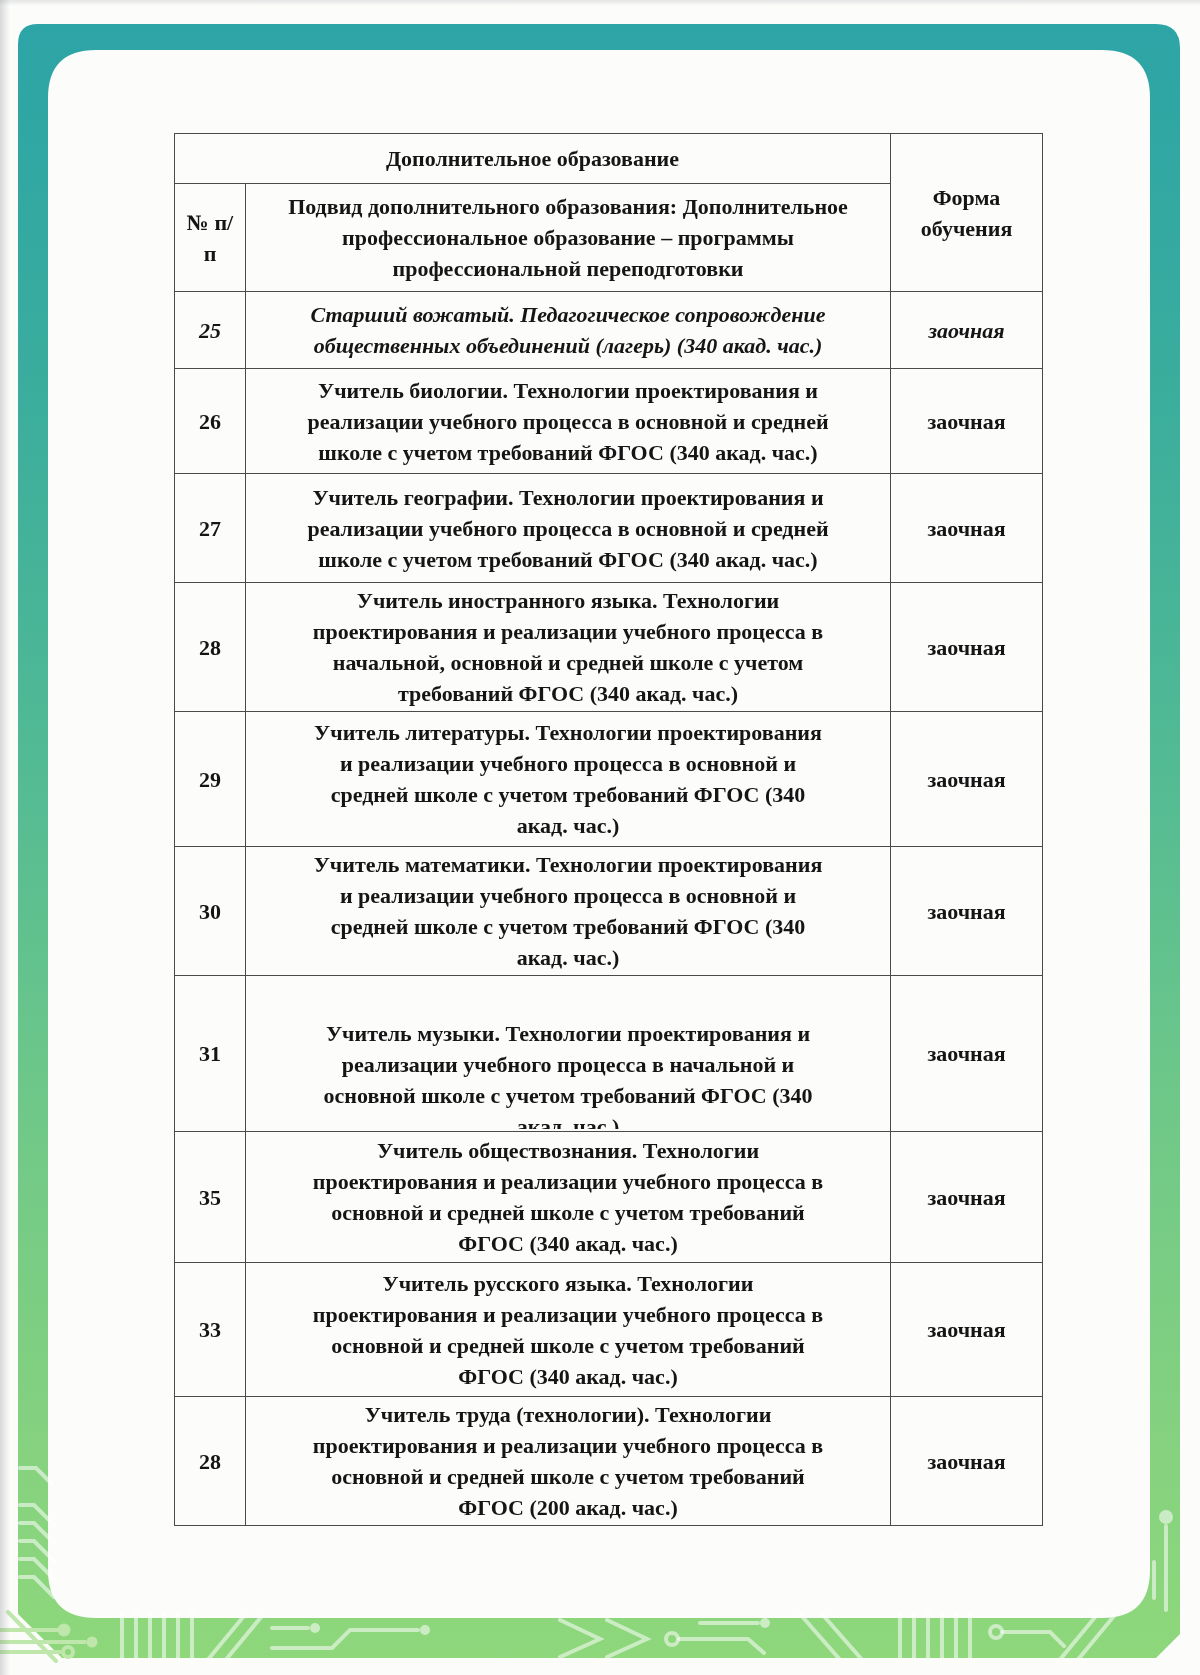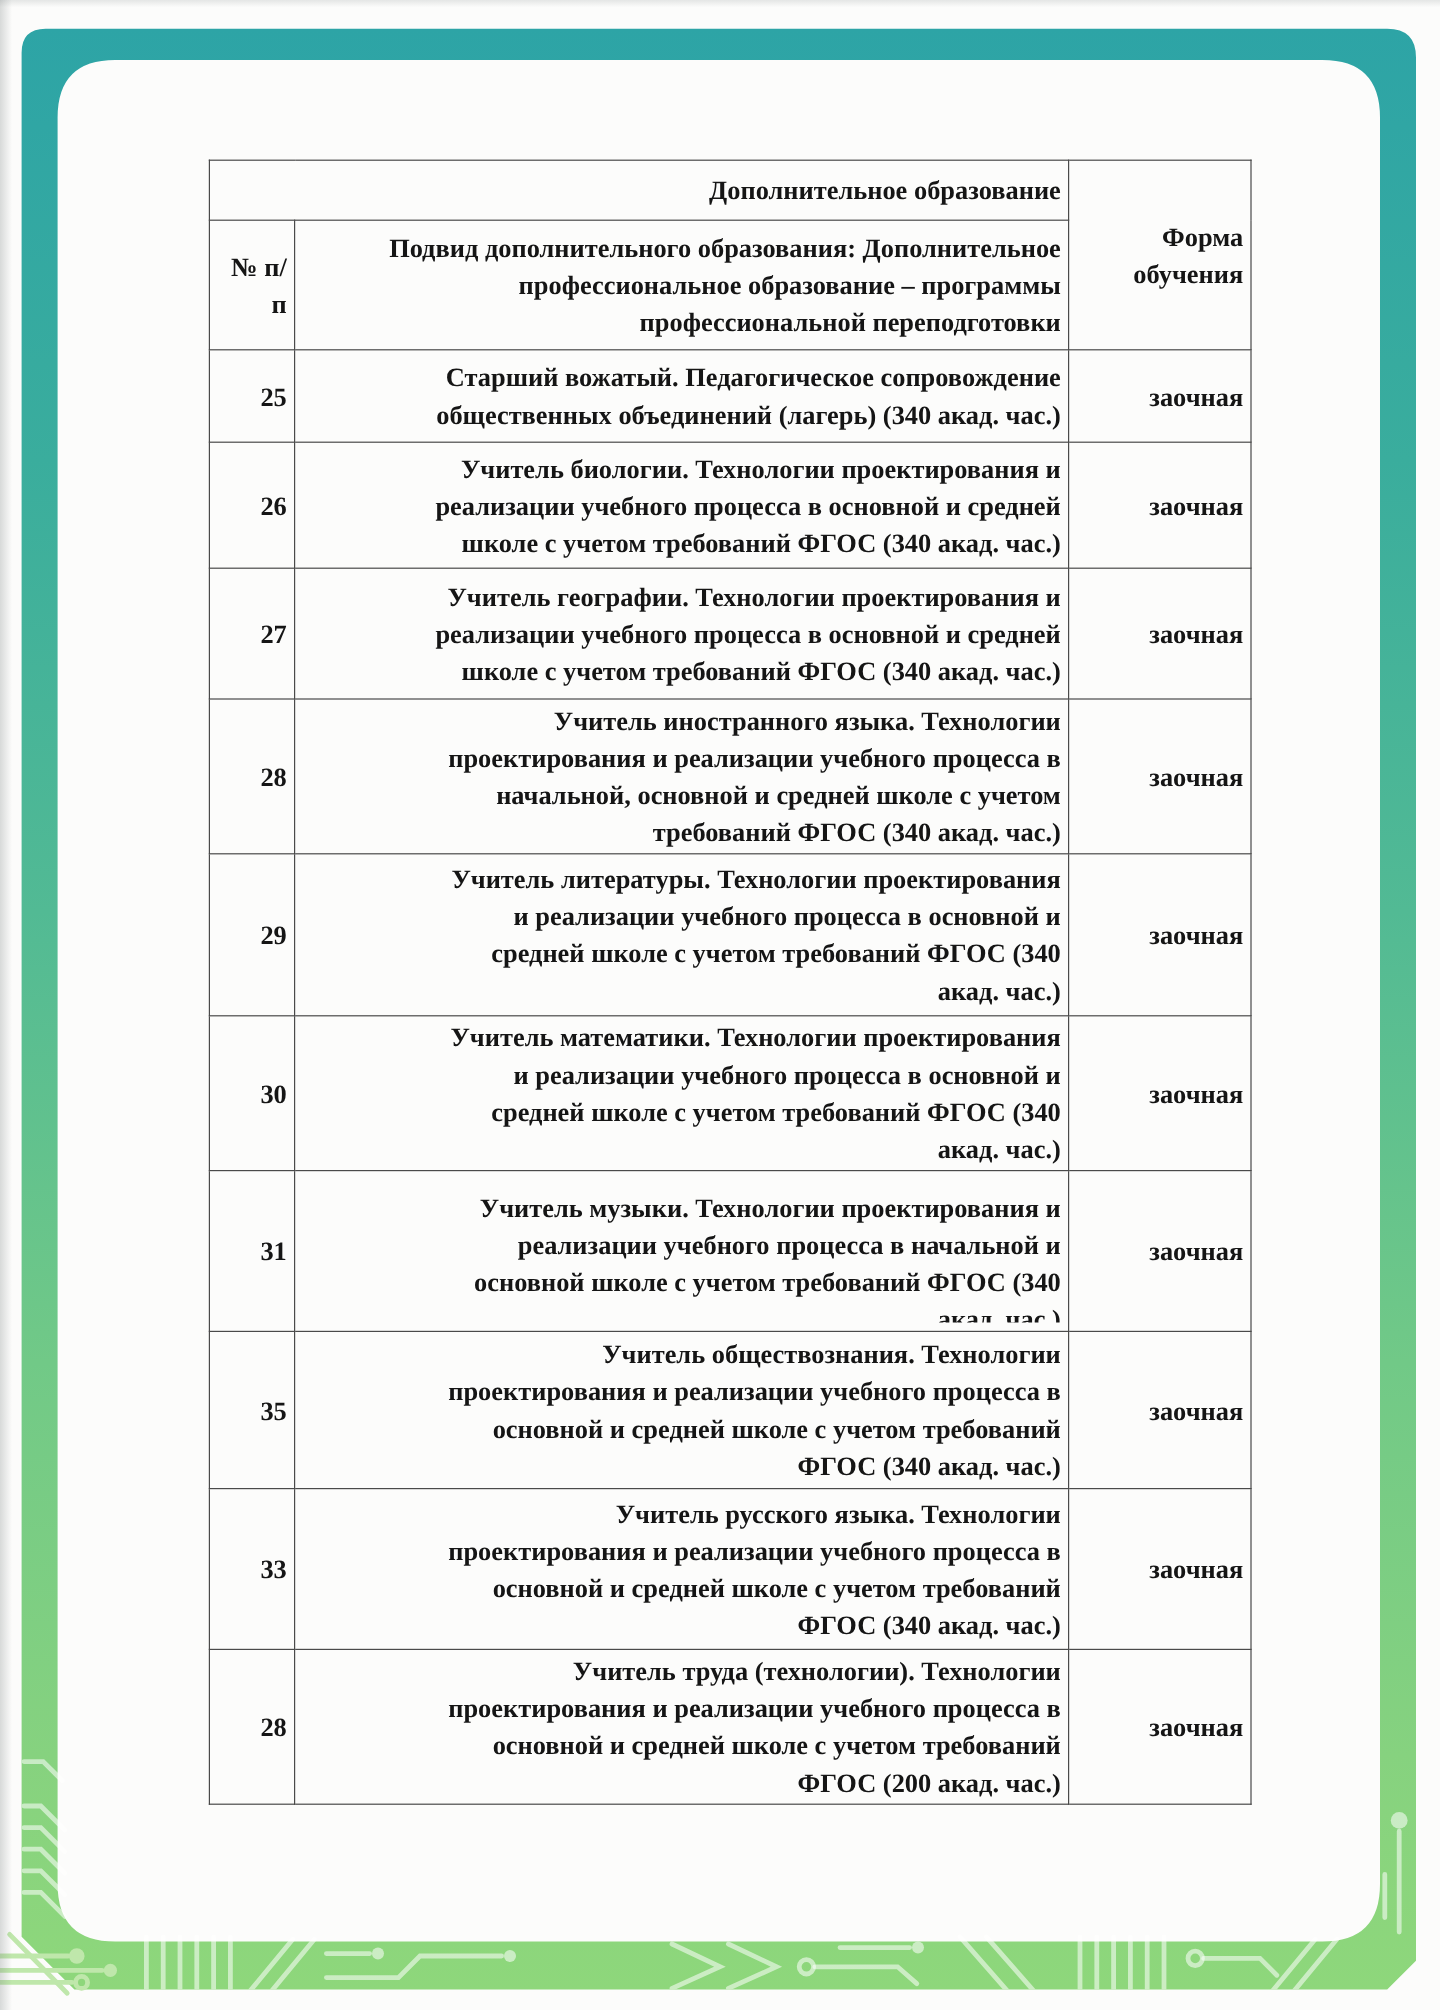--- a/index.html
+++ b/index.html
@@ -33,42 +33,42 @@
     position: absolute; left: 174px; top: 133px;
     width: 868px;
     border-collapse: collapse; table-layout: fixed;
     z-index: 2;
     color: #151515;
     font-weight: bold;
     font-size: 22px; line-height: 31px;
   }
   table.doc-table td {
     border: 1.5px solid #4a4a4a;
-    text-align: right;
+    text-align: center;
     vertical-align: middle;
     padding: 2px 6px;
     overflow: hidden;
   }
   td.prog, td.prog-h { white-space: normal; }
   .pre { white-space: pre-line; }
   tr.hA  { height: 50px; }
   tr.hB  { height: 108px; }
-  tr.r25 { height: 77px; }
+  tr.r25 { height: 77px; font-style: italic; }
   tr.r26 { height: 105px; }
   tr.r27 { height: 109px; }
   tr.r28 { height: 128px; }
   tr.r29 { height: 135px; }
   tr.r30 { height: 128px; }
   tr.r31 { height: 134px; }
   tr.r32 { height: 131px; }
   tr.r33 { height: 134px; }
   tr.r34 { height: 128px; }
   
   tr.r31 td.prog { vertical-align: top; padding-top: 15px; }
-  tr.r31 .cellwrap { height: 111px; overflow: hidden; }
+  tr.r31 .cellwrap { height: 111px; overflow: hidden; margin-top: 27px; }
 </style>
 </head>
 <body>
 
 <div class="page">
 
   <div class="edge-left"></div>
   <div class="edge-top"></div>
 
   <svg class="frame-svg" width="1200" height="1675" viewBox="0 0 1200 1675" aria-hidden="true">

